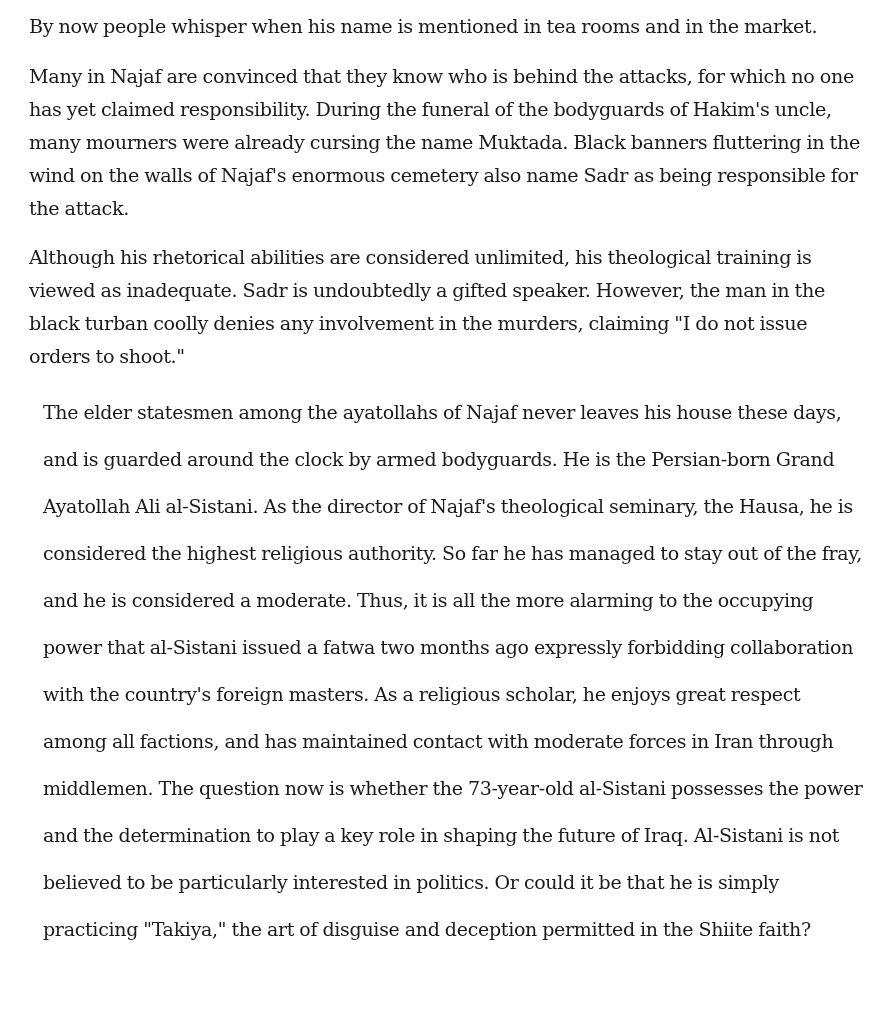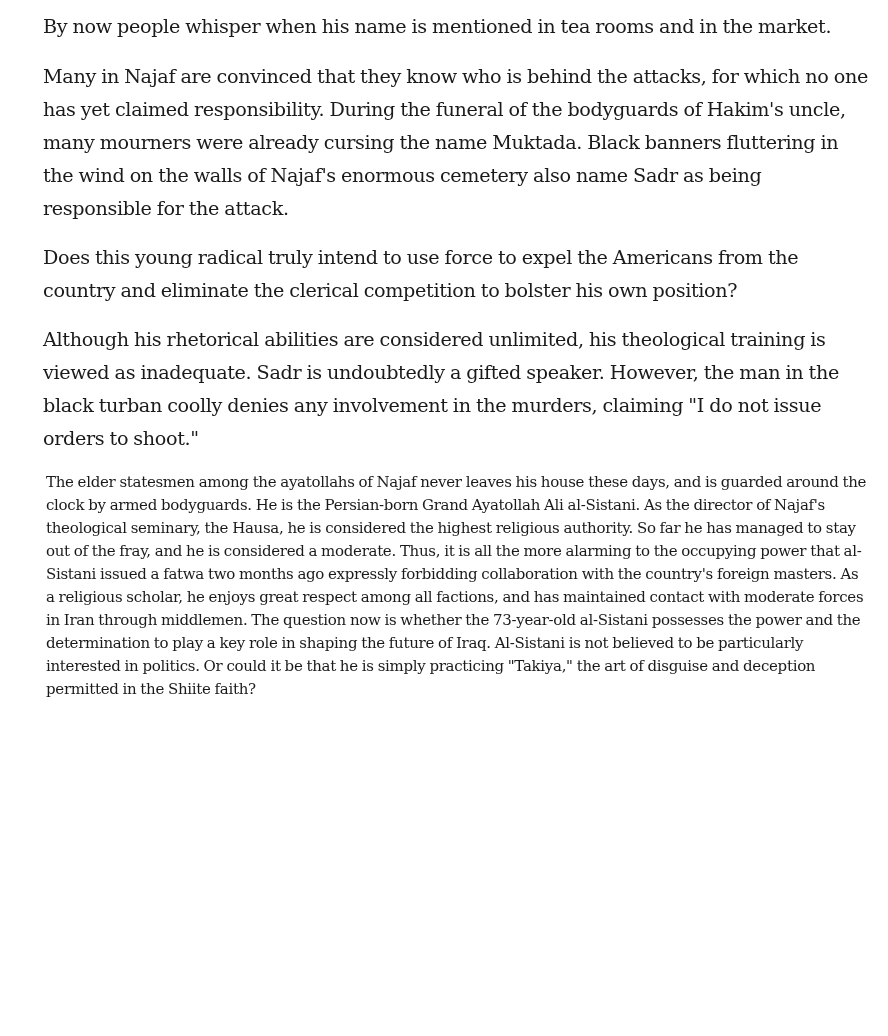--- a/index.html
+++ b/index.html
@@ -8,40 +8,39 @@
       background: #ffffff;
     }
     body {
       width: 888px;
       height: 1036px;
       overflow: hidden;
       font-family: "DejaVu Serif", "Liberation Serif", serif;
       color: #1a1a1a;
     }
     .article {
-      padding: 8px 20px 0 43px;
+      padding: 8px 20px 0 29px;
     }
     .para {
       margin: 0 0 16px 0;
       font-size: 19.2px;
       line-height: 33px;
       letter-spacing: -0.35px;
       word-spacing: -0.5px;
     }
     .para.p1 { margin-top: 2px; margin-bottom: 17px; }
     .para.p6 {
-      margin-left: 3px;
+      margin-left: 14px;
       margin-top: 0;
-      font-size: 15px;
-      line-height: 23px;
+      font-size: 19px;
+      line-height: 47px;
       letter-spacing: -0.3px;
     }
   </style>
 </head>
 <body>
 
 <div class="article">
   <p class="para p1">By now people whisper when his name is mentioned in tea rooms and in the market.</p>
   <p class="para p3">Many in Najaf are convinced that they know who is behind the attacks, for which no one has yet claimed responsibility. During the funeral of the bodyguards of Hakim's uncle, many mourners were already cursing the name Muktada. Black banners fluttering in the wind on the walls of Najaf's enormous cemetery also name Sadr as being responsible for the attack.</p>
-  <p class="para p4">Does this young radical truly intend to use force to expel the Americans from the country and eliminate the clerical competition to bolster his own position?</p>
   <p class="para p5">Although his rhetorical abilities are considered unlimited, his theological training is viewed as inadequate. Sadr is undoubtedly a gifted speaker. However, the man in the black turban coolly denies any involvement in the murders, claiming "I do not issue orders to shoot."</p>
   <p class="para p6">The elder statesmen among the ayatollahs of Najaf never leaves his house these days, and is guarded around the clock by armed bodyguards. He is the Persian-born Grand Ayatollah Ali al-Sistani. As the director of Najaf's theological seminary, the Hausa, he is considered the highest religious authority. So far he has managed to stay out of the fray, and he is considered a moderate. Thus, it is all the more alarming to the occupying power that al-Sistani issued a fatwa two months ago expressly forbidding collaboration with the country's foreign masters. As a religious scholar, he enjoys great respect among all factions, and has maintained contact with moderate forces in Iran through middlemen. The question now is whether the 73-year-old al-Sistani possesses the power and the determination to play a key role in shaping the future of Iraq. Al-Sistani is not believed to be particularly interested in politics. Or could it be that he is simply practicing "Takiya," the art of disguise and deception permitted in the Shiite faith?</p>
 </div>
 
 </body></html>

